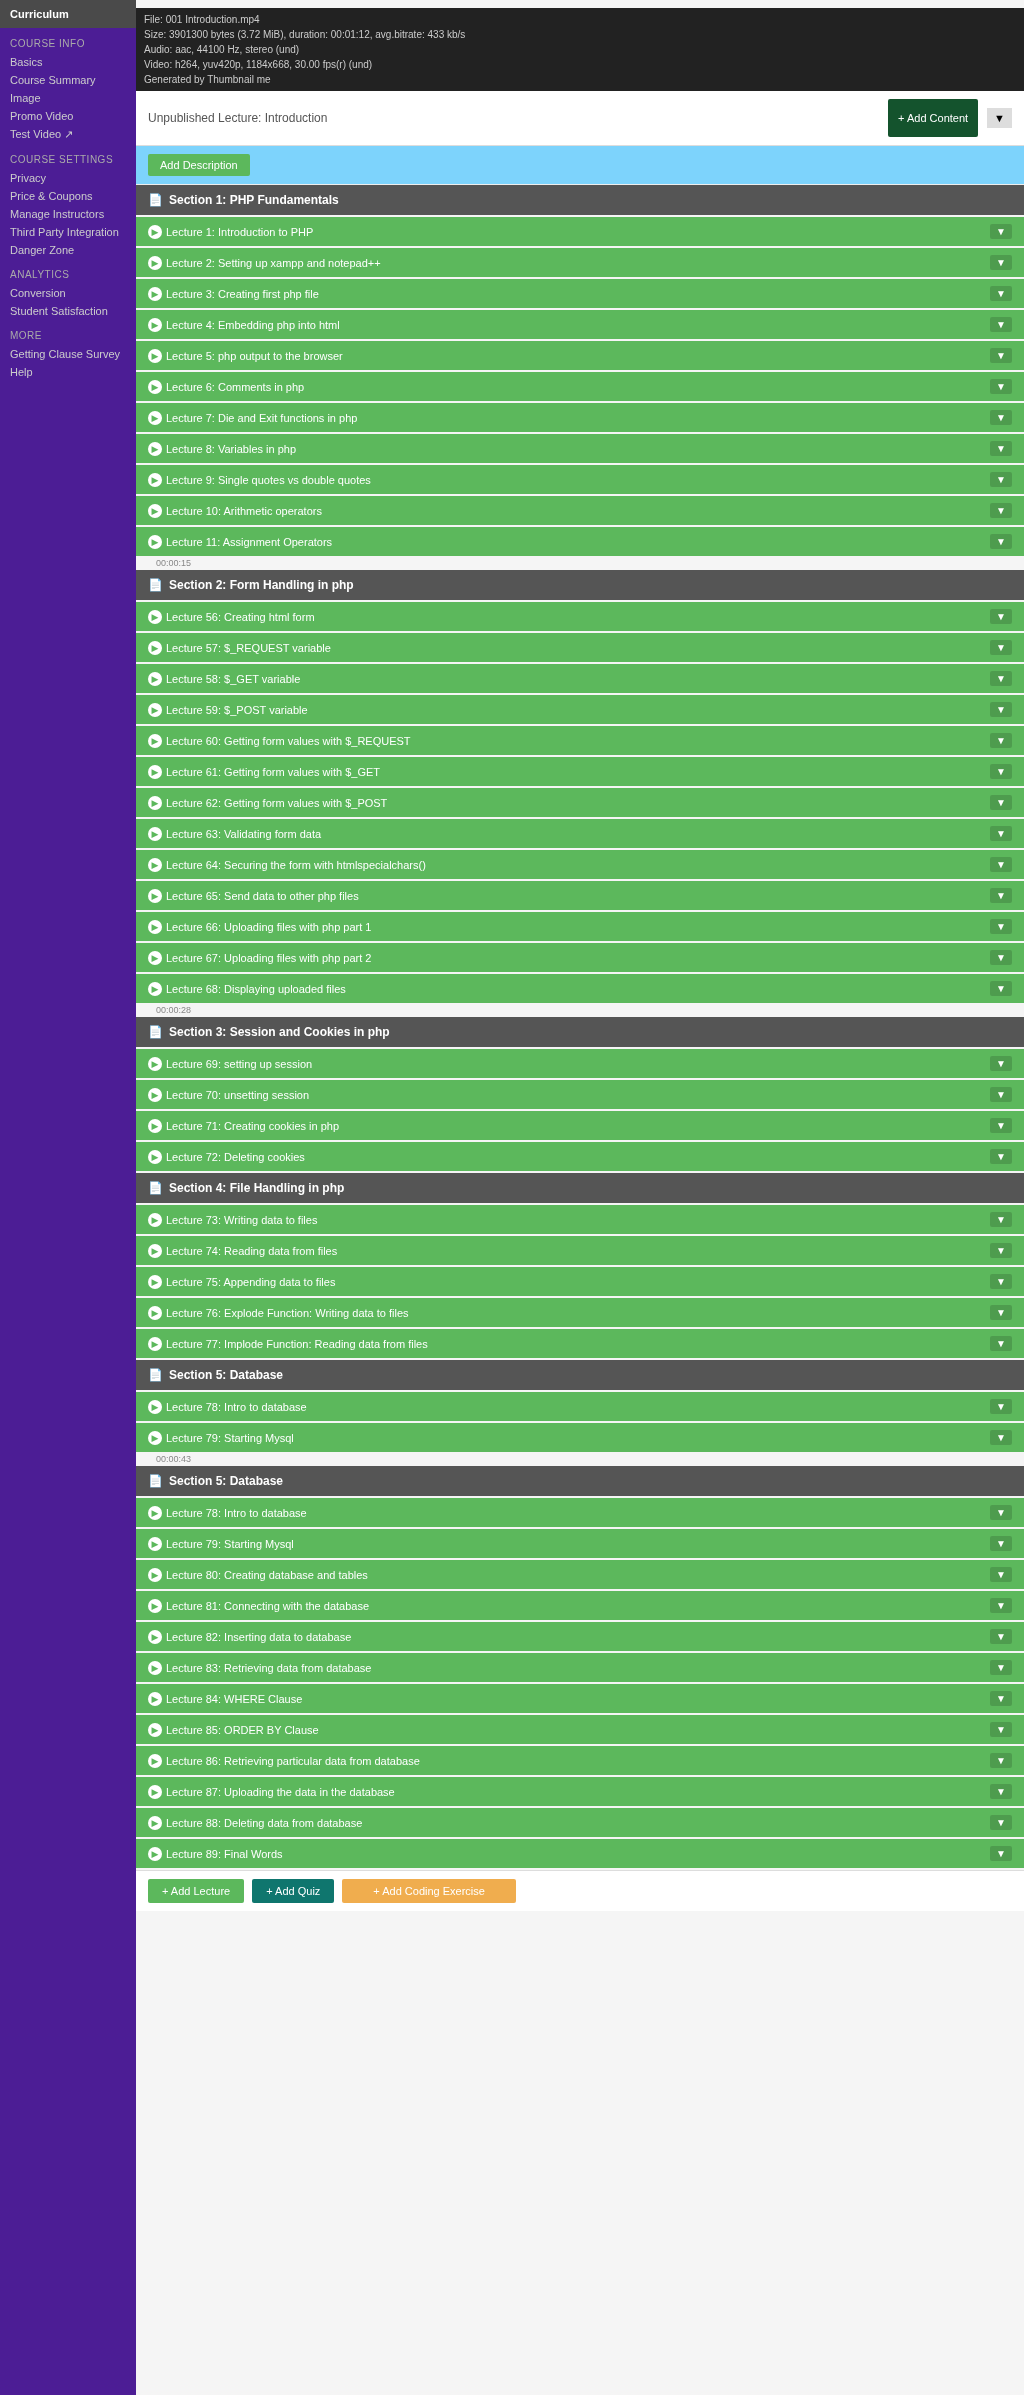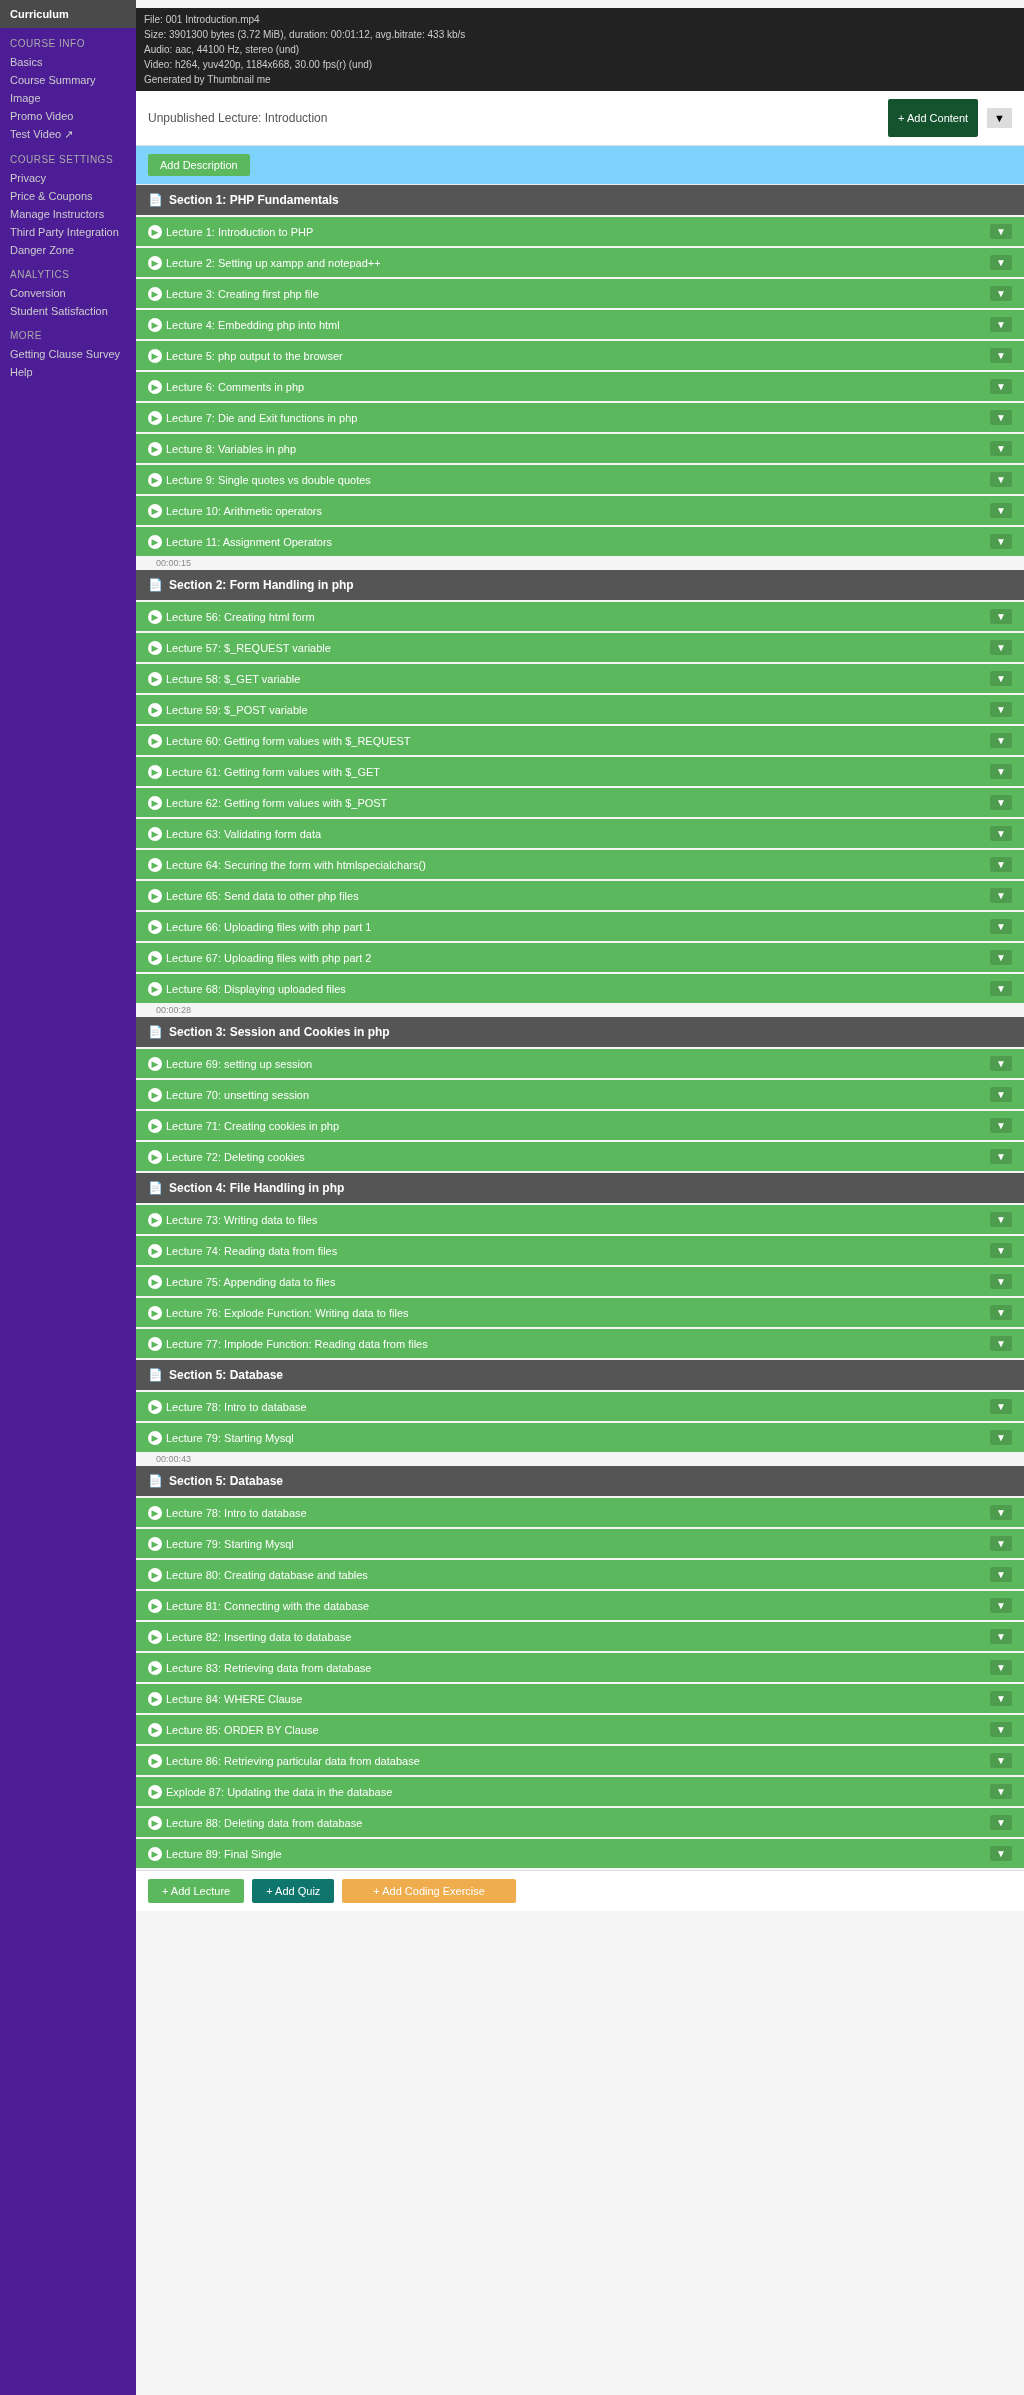--- a/index.html
+++ b/index.html
@@ -607,35 +607,35 @@
     <div class="lecture-row">
       <div class="lecture-title">
           <span class="circle-icon">▶</span>
           <span>Lecture 86: Retrieving particular data from database</span>
         </div>
       <button class="dropdown-btn">▼</button>
     </div>
     <div class="lecture-row">
       <div class="lecture-title">
           <span class="circle-icon">▶</span>
-          <span>Explode 87: Updating the data in the database</span>
+          <span>Lecture 87: Uploading the data in the database</span>
         </div>
       <button class="dropdown-btn">▼</button>
     </div>
     <div class="lecture-row">
       <div class="lecture-title">
           <span class="circle-icon">▶</span>
           <span>Lecture 88: Deleting data from database</span>
         </div>
       <button class="dropdown-btn">▼</button>
     </div>
     <div class="lecture-row">
       <div class="lecture-title">
           <span class="circle-icon">▶</span>
-          <span>Lecture 89: Final Single</span>
+          <span>Lecture 89: Final Words</span>
         </div>
       <button class="dropdown-btn">▼</button>
     </div>
   </div>
 
   <div class="bottom-bar">
     <button class="btn-add-lecture">+ Add Lecture</button>
     <button class="btn-add-quiz">+ Add Quiz</button>
     <button class="btn-add-coding">+ Add Coding Exercise</button>
   </div>

